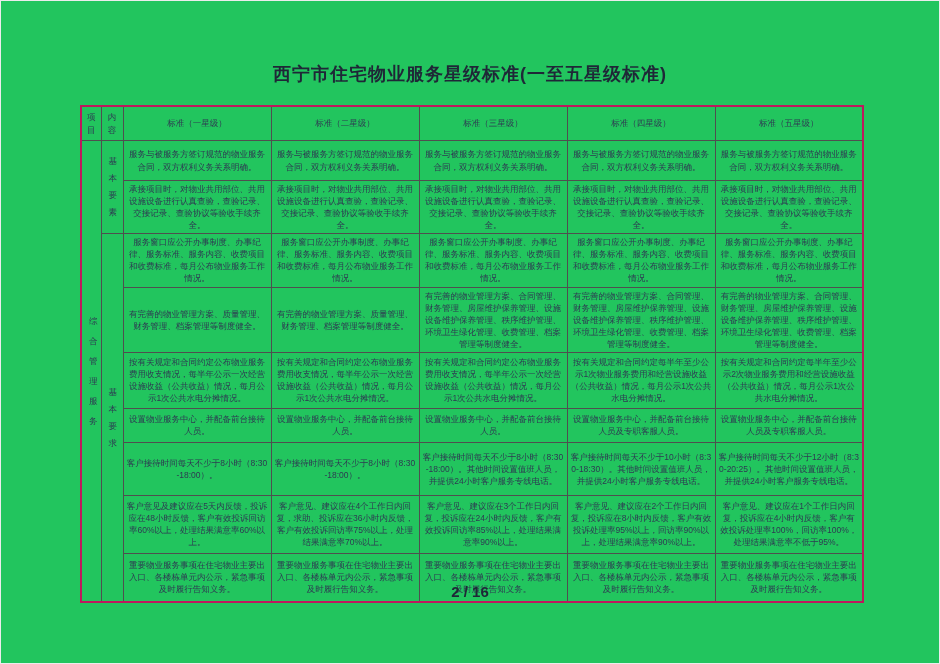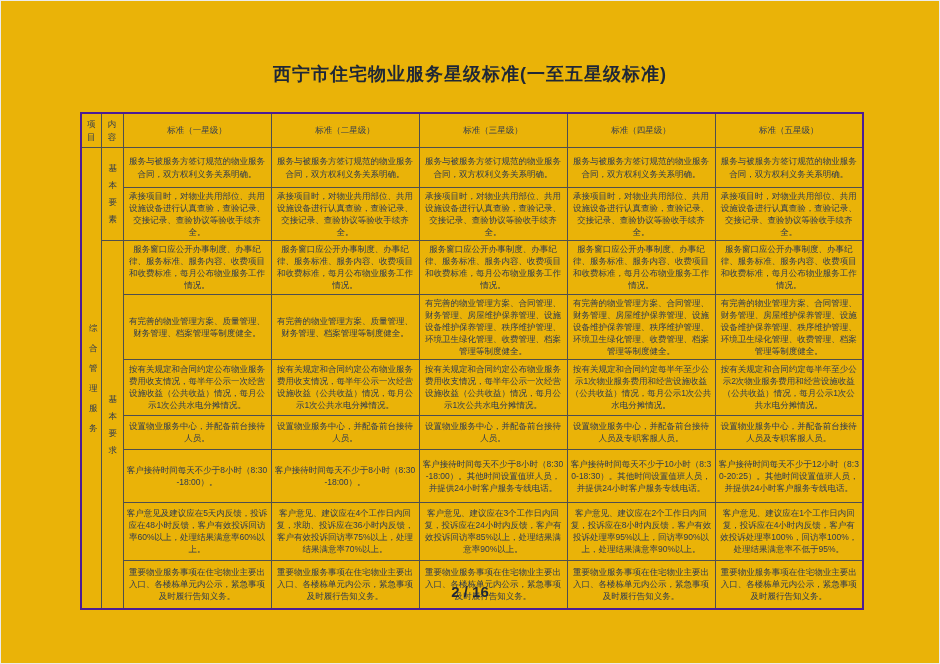--- a/index.html
+++ b/index.html
@@ -1,30 +1,30 @@
 <!DOCTYPE html>
 <html><head>
 <meta charset="utf-8">
 <style>
   html,body{margin:0;padding:0;background:#ffffff;}
   .page{
-    position:relative;width:940px;height:664px;background:#eab308;overflow:hidden;
+    position:relative;width:940px;height:664px;background:#22c55e;overflow:hidden;
     font-family:"Liberation Sans","DejaVu Sans",sans-serif;
     box-shadow:inset 0 0 0 1px #ececec;
     color:#2e3a52;
   }
   .title{
     position:absolute;top:62px;left:0;right:0;margin:0;
     text-align:center;font-size:18px;font-weight:bold;letter-spacing:1px;
     color:#1f2737;
   }
   table.std-table{
-    position:absolute;left:80px;top:112px;width:782px;
+    position:absolute;left:80px;top:105px;width:782px;
     border-collapse:collapse;table-layout:fixed;
-    border:2px solid #4c1d95;
+    border:2px solid #be185d;
   }
   .std-table th,.std-table td{
     border:1px solid #4f4f4f;
     font-size:8.5px;line-height:1.42;font-weight:normal;
     text-align:center;vertical-align:middle;
     padding:2px 3px;
     word-break:break-all;overflow:hidden;
     color:#2e3a52;
   }
   .h-row th{height:29px;}

